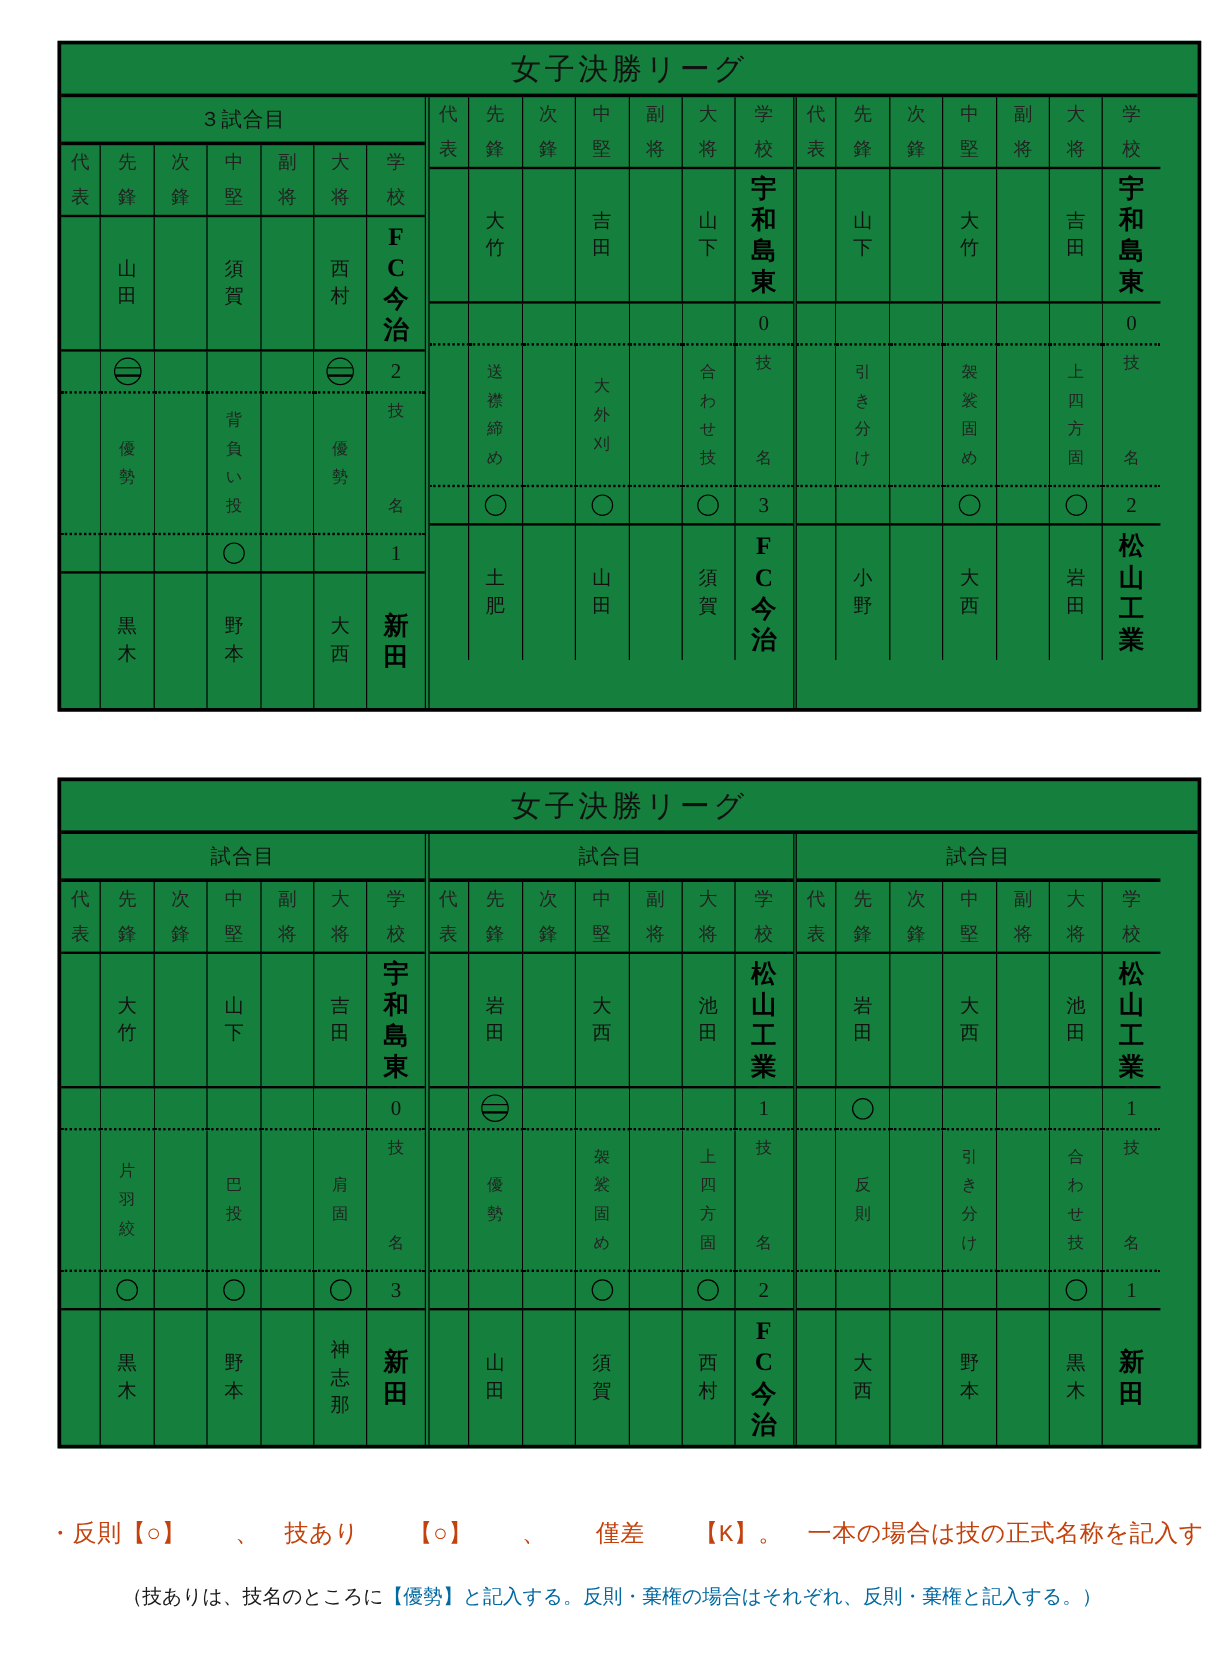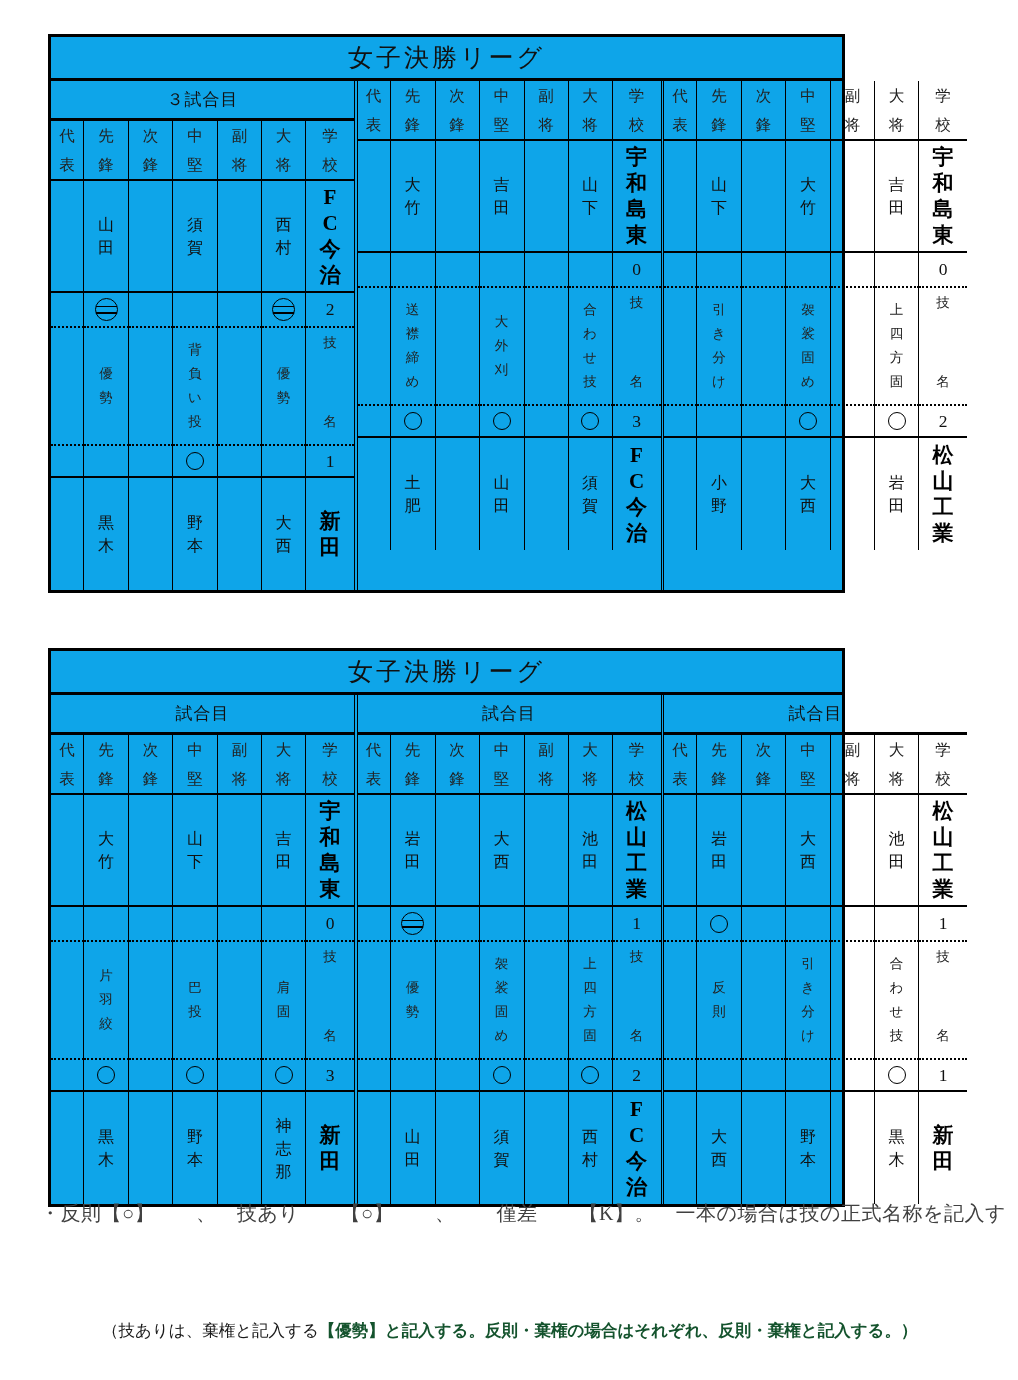--- a/index.html
+++ b/index.html
@@ -1,21 +1,21 @@
 <!DOCTYPE html>
 <html><head>
 <meta charset="utf-8">
 <style>
   * { margin:0; padding:0; box-sizing:border-box; }
   html,body { background:#fff; }
   body {
     position:relative; width:1018px; height:1380px; overflow:hidden;
     font-family:"Liberation Serif","DejaVu Serif",serif; color:#000;
   }
-  .scoresheet { position:absolute; left:48px; width:797px; border:3.5px solid #000; background:#0ea5e9; }
+  .scoresheet { position:absolute; left:48px; width:953px; border:3.5px solid #000; background:#15803d; }
   #table1 { top:34px; }
   #table2 { top:648px; }
 
   .title-row {
     height:44px; border-bottom:3.5px solid #000;
     display:flex; align-items:center; justify-content:center;
     font-family:"Liberation Sans","DejaVu Sans",sans-serif;
     font-size:25px; letter-spacing:3px; color:#111;
   }
   .sections-row { display:flex; }
@@ -54,28 +54,28 @@
 
   .score { font-size:17.5px; color:#111; }
 
   .mark-eq { display:inline-block; width:23px; height:23px; border:1.6px solid #000; border-radius:50%; position:relative; }
   .mark-eq::before, .mark-eq::after { content:""; position:absolute; left:0; right:0; height:1.6px; background:#000; }
   .mark-eq::before { top:6.5px; }
   .mark-eq::after  { bottom:6.5px; }
   .mark-o { display:inline-block; width:18px; height:18px; border:1.6px solid #000; border-radius:50%; }
 
   .footer-line1 {
-    position:absolute; left:40px; top:1200px; white-space:pre;
-    font-size:20px; color:#404040; letter-spacing:0.5px;
+    position:absolute; left:40px; top:1264px; white-space:pre;
+    font-size:20px; color:#c2410c; letter-spacing:0.5px;font-family:Liberation Mono, monospace;
   }
   .footer-line2 {
     position:absolute; left:102px; top:1320px; white-space:pre; font-size:16.5px; color:#1a1a1a;
   }
   .footer-line2 .bold-part {
-    font-family:"Liberation Sans","DejaVu Sans",sans-serif; font-weight:bold; color:#14532d;
+    font-family:"Liberation Sans","DejaVu Sans",sans-serif; font-weight:normal; color:#0369a1;
   }
 </style>
 </head>
 <body>
 
 <div class="scoresheet" id="table1">
   <div class="title-row">女子決勝リーグ</div>
   <div class="sections-row">
       <div class="section">
         <div class="section-header">３試合目</div>
@@ -995,13 +995,13 @@
               <span>新</span>
               <span>田</span>
             </div>
           </div>
         </div>
       </div>
     </div>
 </div>
 
 <div class="footer-line1">・反則【○】　　、　技あり　　【○】　　、　　僅差　　【K】。　一本の場合は技の正式名称を記入す</div>
-<div class="footer-line2"><span>（技ありは、棄権と記入する</span><span class="bold-part">【優勢】と記入する。反則・棄権の場合はそれぞれ、反則・棄権と記入する。）</span></div>
+<div class="footer-line2"><span>（技ありは、技名のところに</span><span class="bold-part">【優勢】と記入する。反則・棄権の場合はそれぞれ、反則・棄権と記入する。）</span></div>
 
 </body></html>

